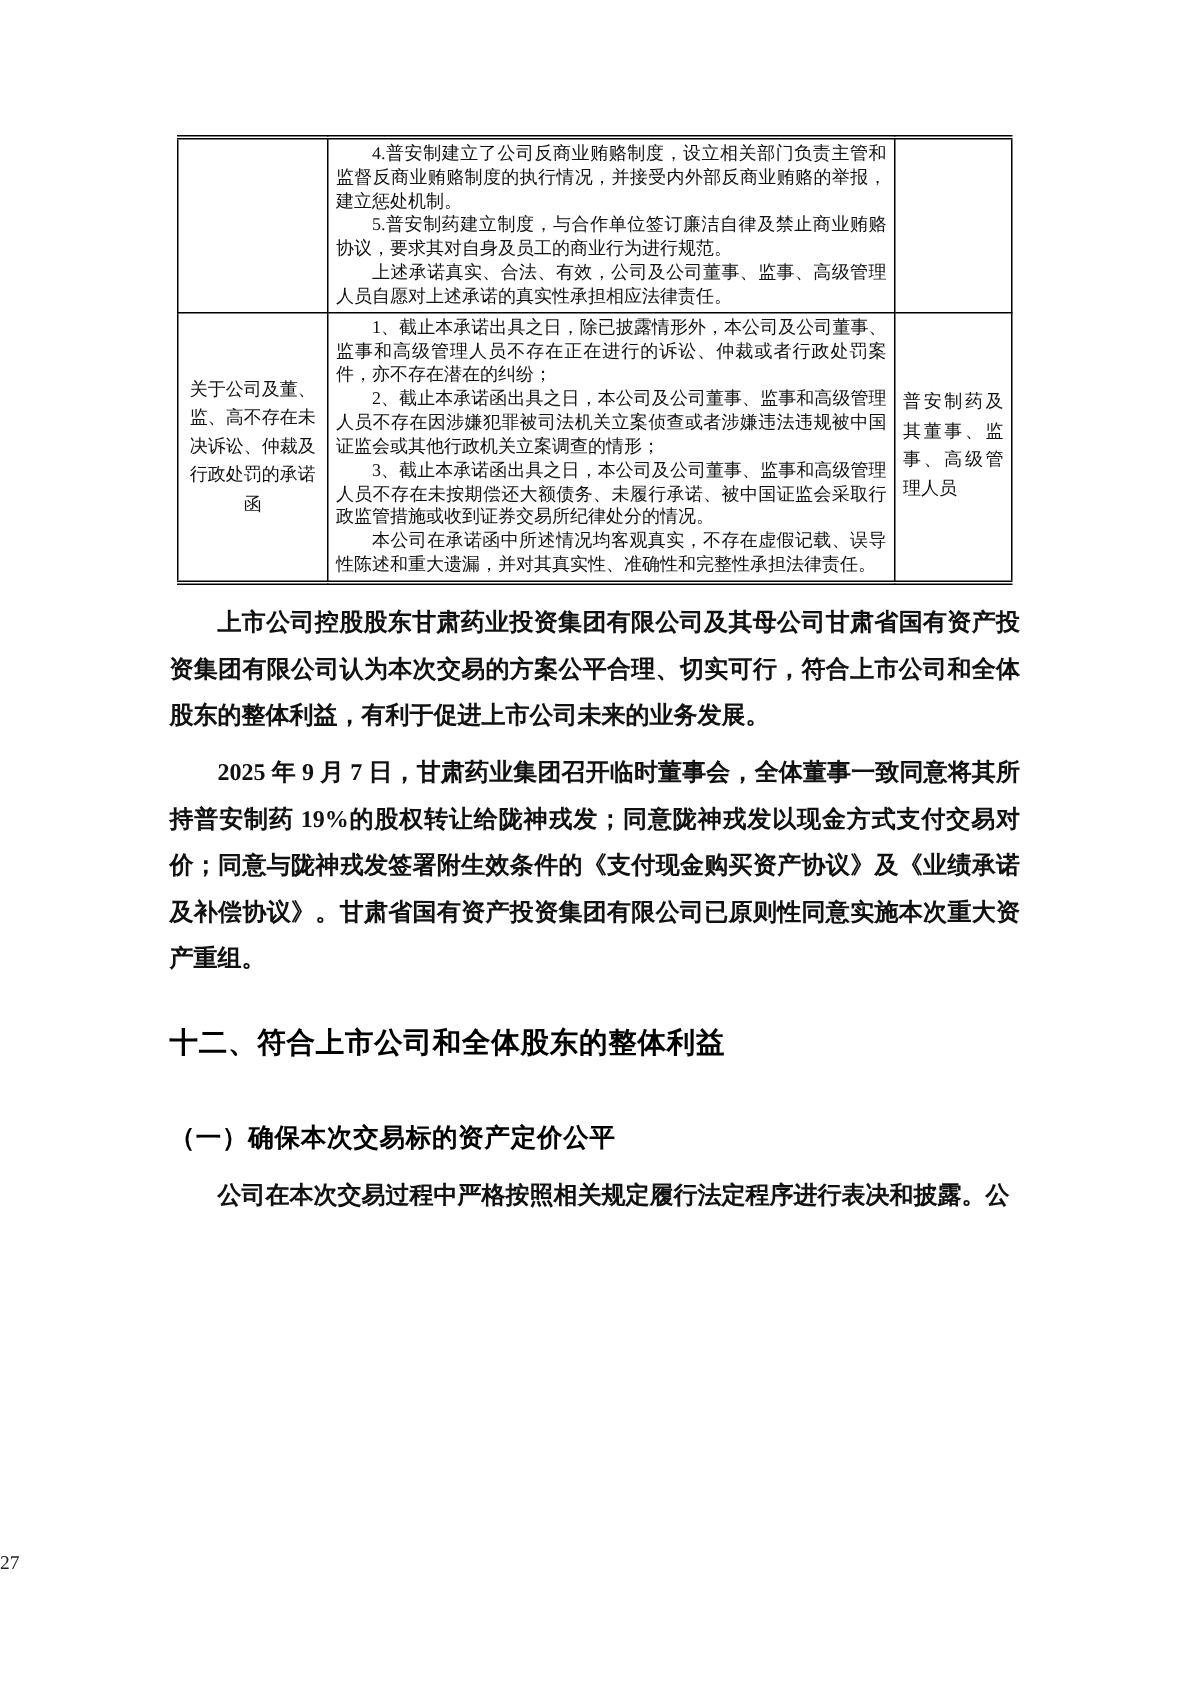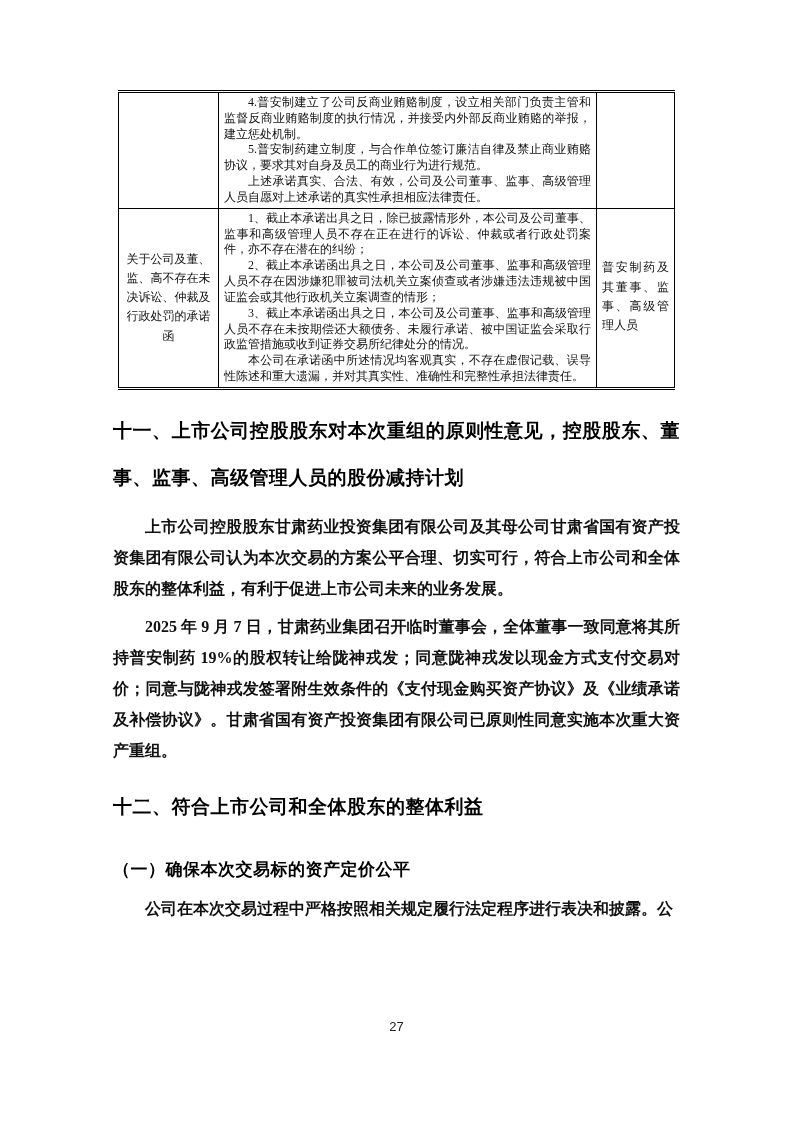--- a/index.html
+++ b/index.html
@@ -93,26 +93,25 @@
     color: #111111;
     margin: 7px 0 0 0;
     font-weight: bold;
   }
   p.body-para.first-after-heading { margin-top: 10px; }
 
   
   .page-number {
     position: absolute;
     left: 0;
-    bottom: 88px;
+    bottom: 72px;
     width: 100%;
-    text-align: center;
     font-size: 13px;
     color: #222222;
-    font-family: Liberation Sans, sans-serif;
+    font-family: Liberation Serif, serif;
   }
 </style>
 </head>
 <body>
 
 <div class="page">
   <div class="content">
 
     <table class="commit-table">
       <tbody>
@@ -131,21 +130,20 @@
             <p>1、截止本承诺出具之日，除已披露情形外，本公司及公司董事、监事和高级管理人员不存在正在进行的诉讼、仲裁或者行政处罚案件，亦不存在潜在的纠纷；</p>
             <p>2、截止本承诺函出具之日，本公司及公司董事、监事和高级管理人员不存在因涉嫌犯罪被司法机关立案侦查或者涉嫌违法违规被中国证监会或其他行政机关立案调查的情形；</p>
             <p>3、截止本承诺函出具之日，本公司及公司董事、监事和高级管理人员不存在未按期偿还大额债务、未履行承诺、被中国证监会采取行政监管措施或收到证券交易所纪律处分的情况。</p>
             <p>本公司在承诺函中所述情况均客观真实，不存在虚假记载、误导性陈述和重大遗漏，并对其真实性、准确性和完整性承担法律责任。</p>
           </td>
           <td class="cell-right">普安制药及其董事、监事、高级管理人员</td>
         </tr>
       </tbody>
     </table>
 
-    <h2 class="sec-heading">十一、上市公司控股股东对本次重组的原则性意见，控股股东、董事、监事、高级管理人员的股份减持计划</h2>
 
     <p class="body-para first-after-heading">上市公司控股股东甘肃药业投资集团有限公司及其母公司甘肃省国有资产投资集团有限公司认为本次交易的方案公平合理、切实可行，符合上市公司和全体股东的整体利益，有利于促进上市公司未来的业务发展。</p>
     <p class="body-para">2025 年 9 月 7 日，甘肃药业集团召开临时董事会，全体董事一致同意将其所持普安制药 19%的股权转让给陇神戎发；同意陇神戎发以现金方式支付交易对价；同意与陇神戎发签署附生效条件的《支付现金购买资产协议》及《业绩承诺及补偿协议》。甘肃省国有资产投资集团有限公司已原则性同意实施本次重大资产重组。</p>
 
     <h2 class="sec-heading">十二、符合上市公司和全体股东的整体利益</h2>
 
     <h3 class="sub-heading">（一）确保本次交易标的资产定价公平</h3>
 
     <p class="body-para first-after-heading">公司在本次交易过程中严格按照相关规定履行法定程序进行表决和披露。公</p>
 

